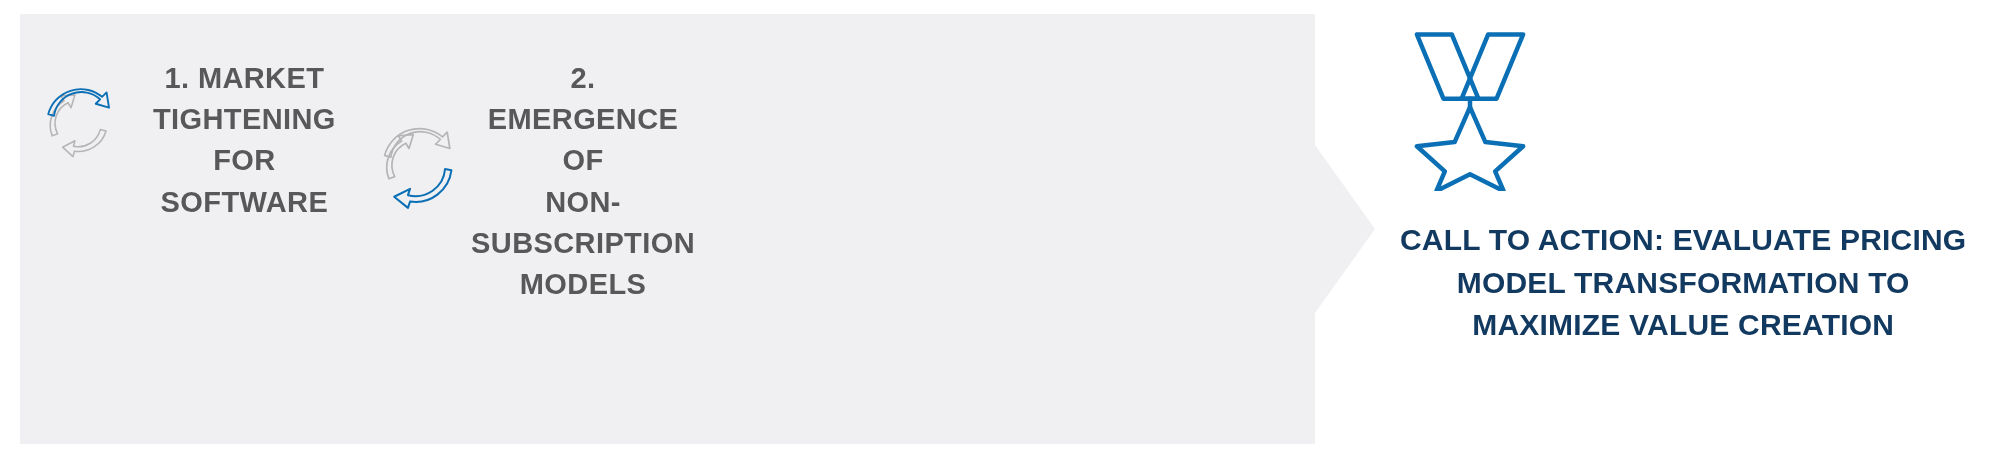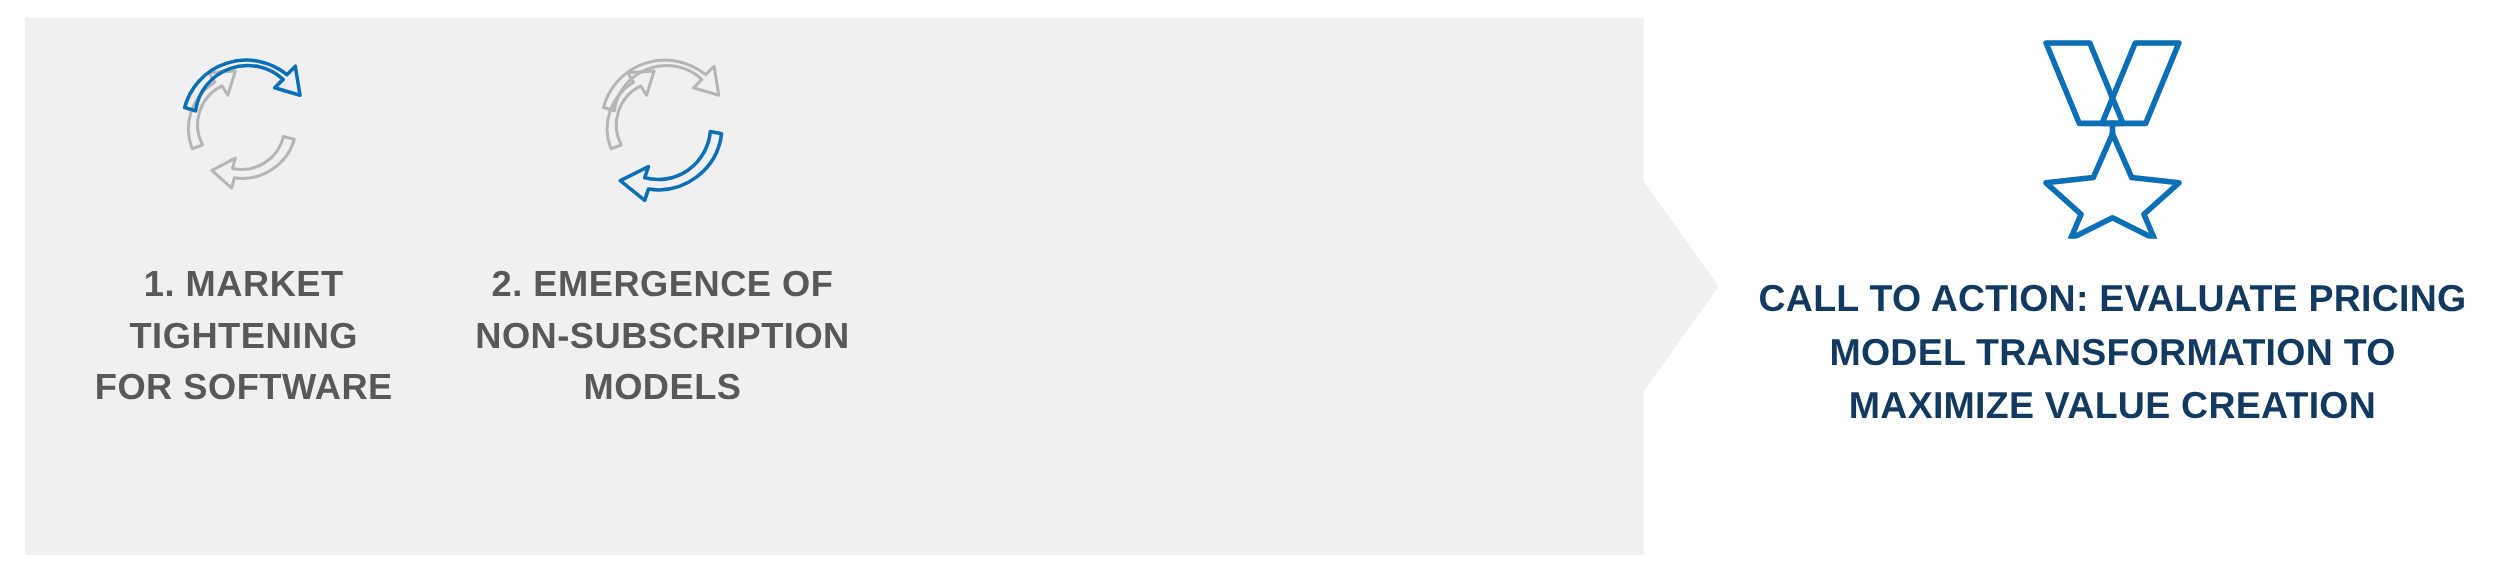--- a/index.html
+++ b/index.html
@@ -25,21 +25,21 @@
     -webkit-clip-path: polygon(0 0, 1295px 0, 1295px 131px, 1355px 215px, 1295px 299px, 1295px 430px, 0 430px);
     clip-path: polygon(0 0, 1295px 0, 1295px 131px, 1355px 215px, 1295px 299px, 1295px 430px, 0 430px);
   }
 
   
   .step {
     position:absolute;
     top:26px;
     width:330px;
     display:flex;
-    flex-direction:column;
+    flex-direction:row;
     align-items:center;
   }
   #step-1 { left:30px; }
   #step-2 { left:365px; }
   #step-3 { left:685px; }
 
   .step-icon {
     width:150px; height:150px;
     display:block;
   }
@@ -55,21 +55,21 @@
     white-space:pre-line;
   }
 
   
   #cta {
     position:absolute;
     left:1400px; top:26px;
     width:580px;
     display:flex;
     flex-direction:column;
-    align-items:center;
+    align-items:flex-start;
   }
   #cta-icon {
     width:140px; height:165px;
     display:block;
   }
   #cta-text {
     margin-top:28px;
     text-align:center;
     font-size:30px;
     font-weight:700;

